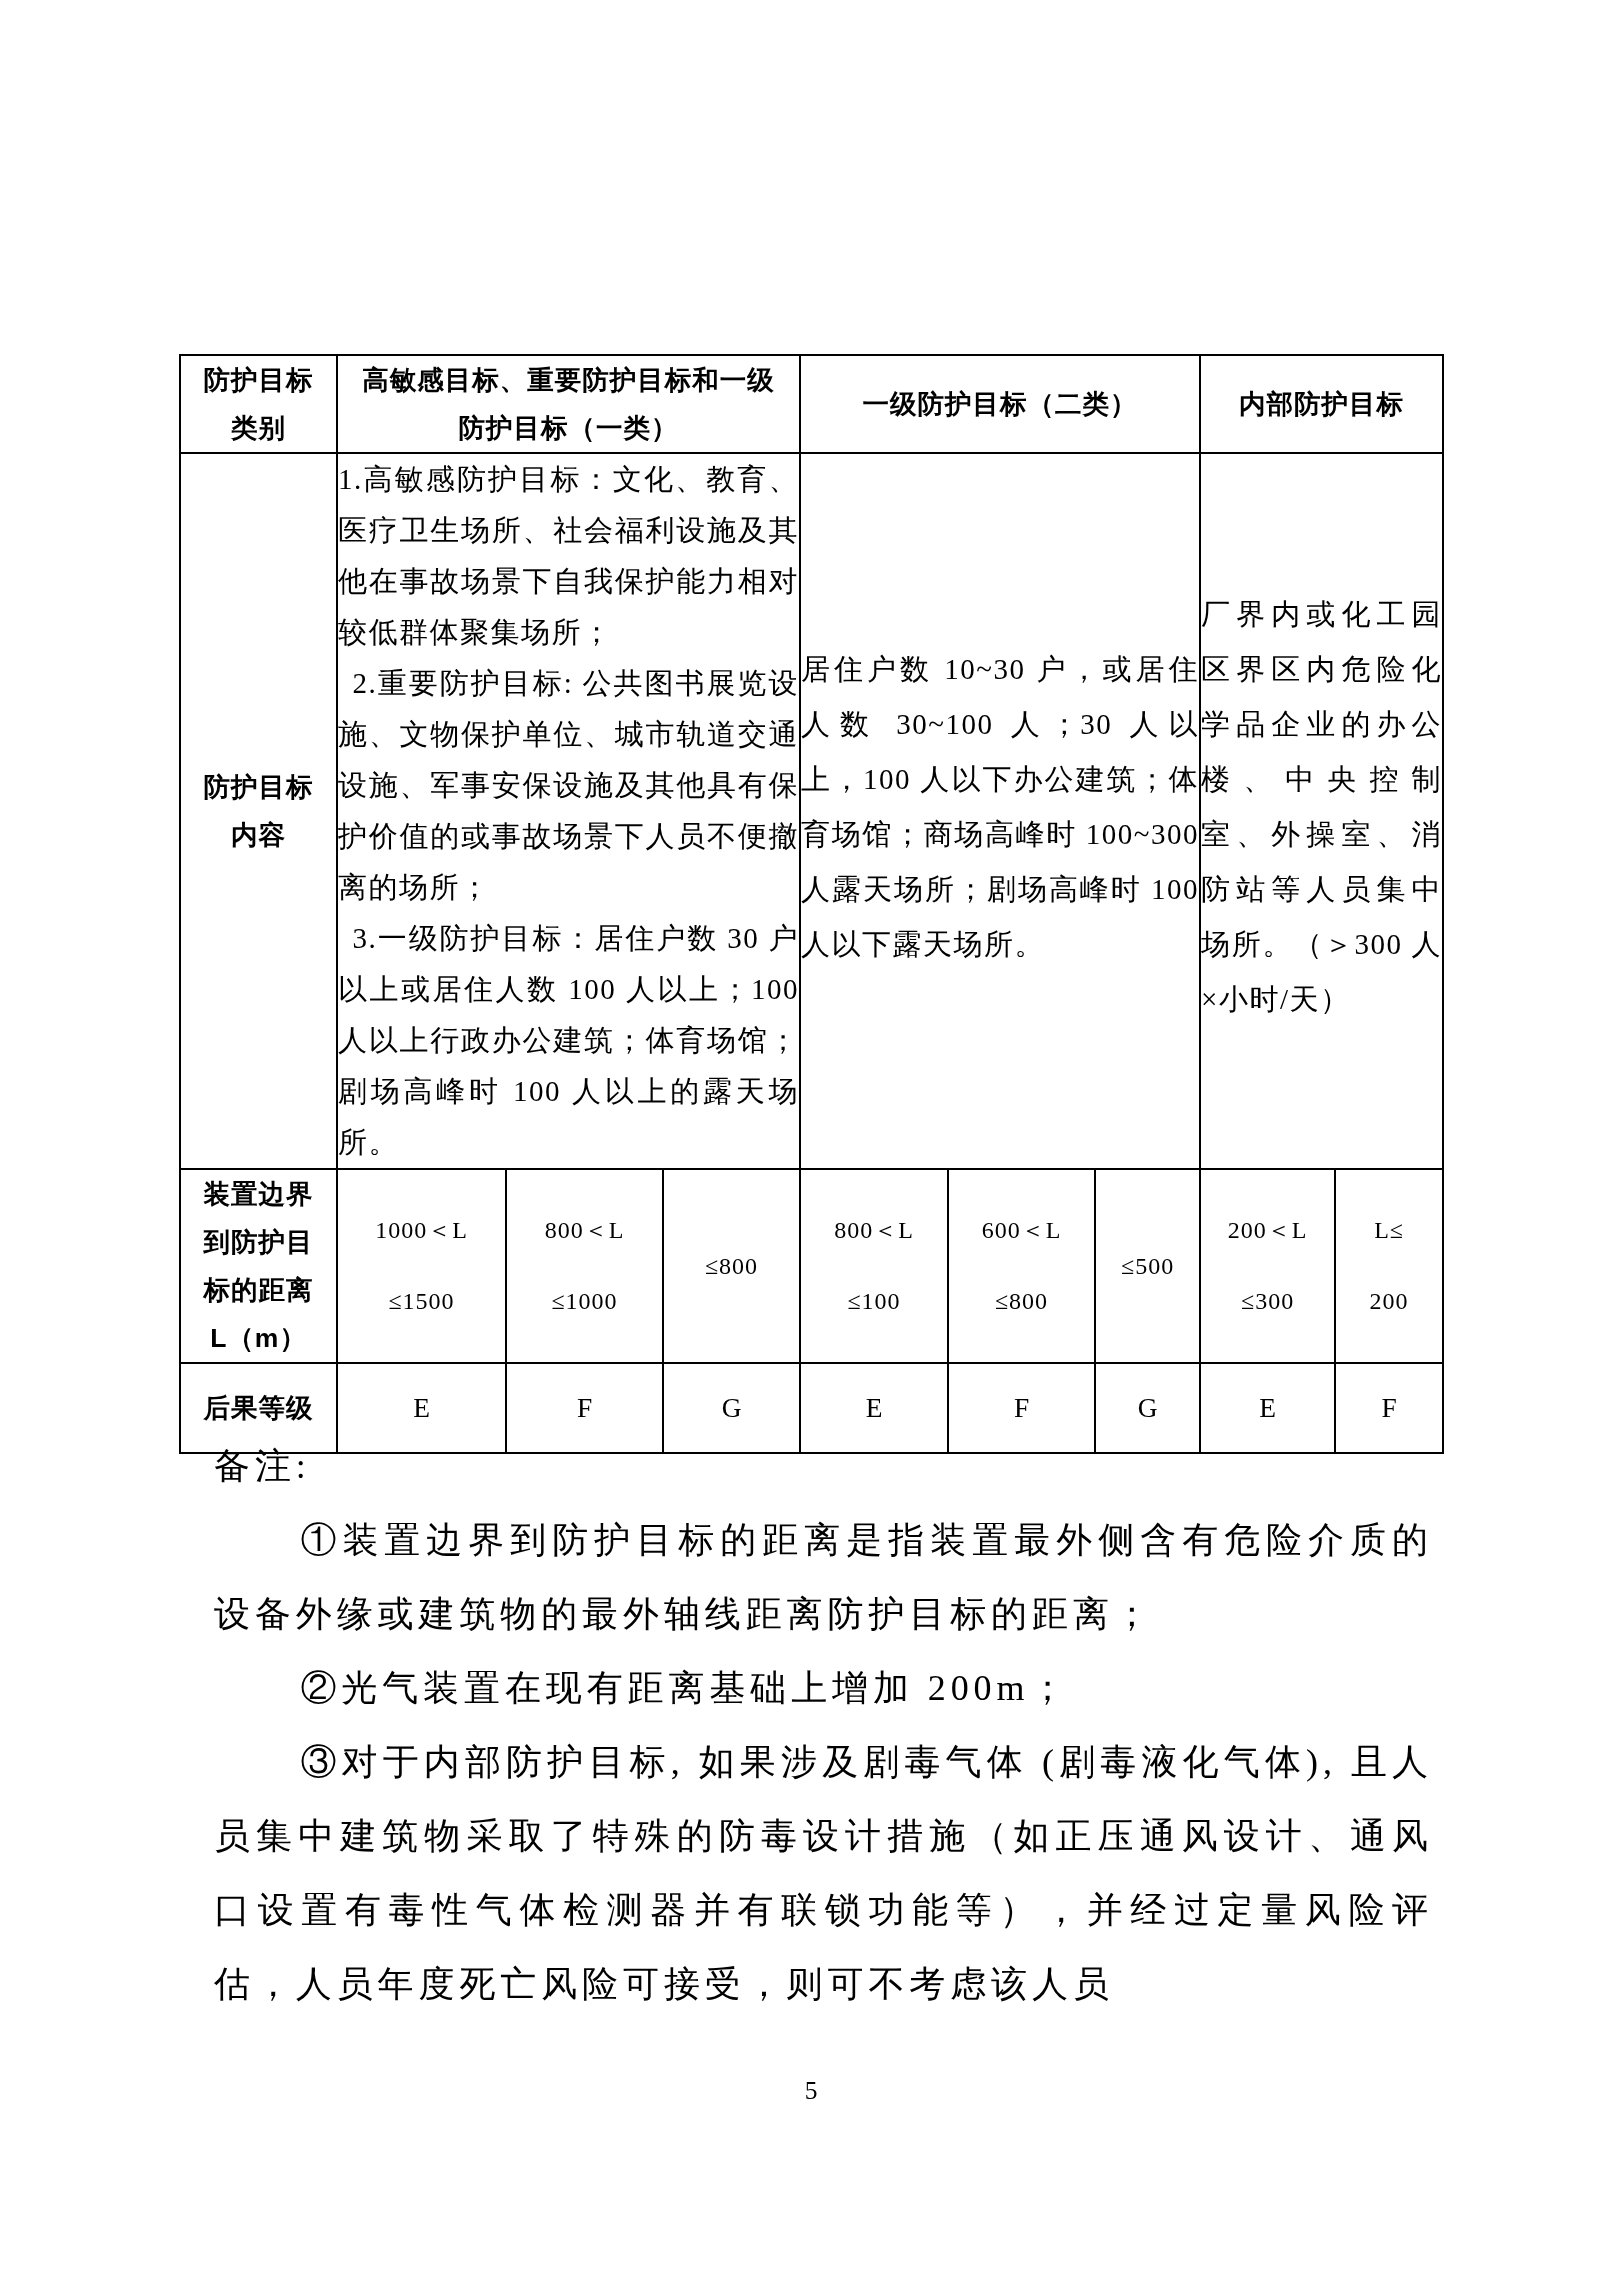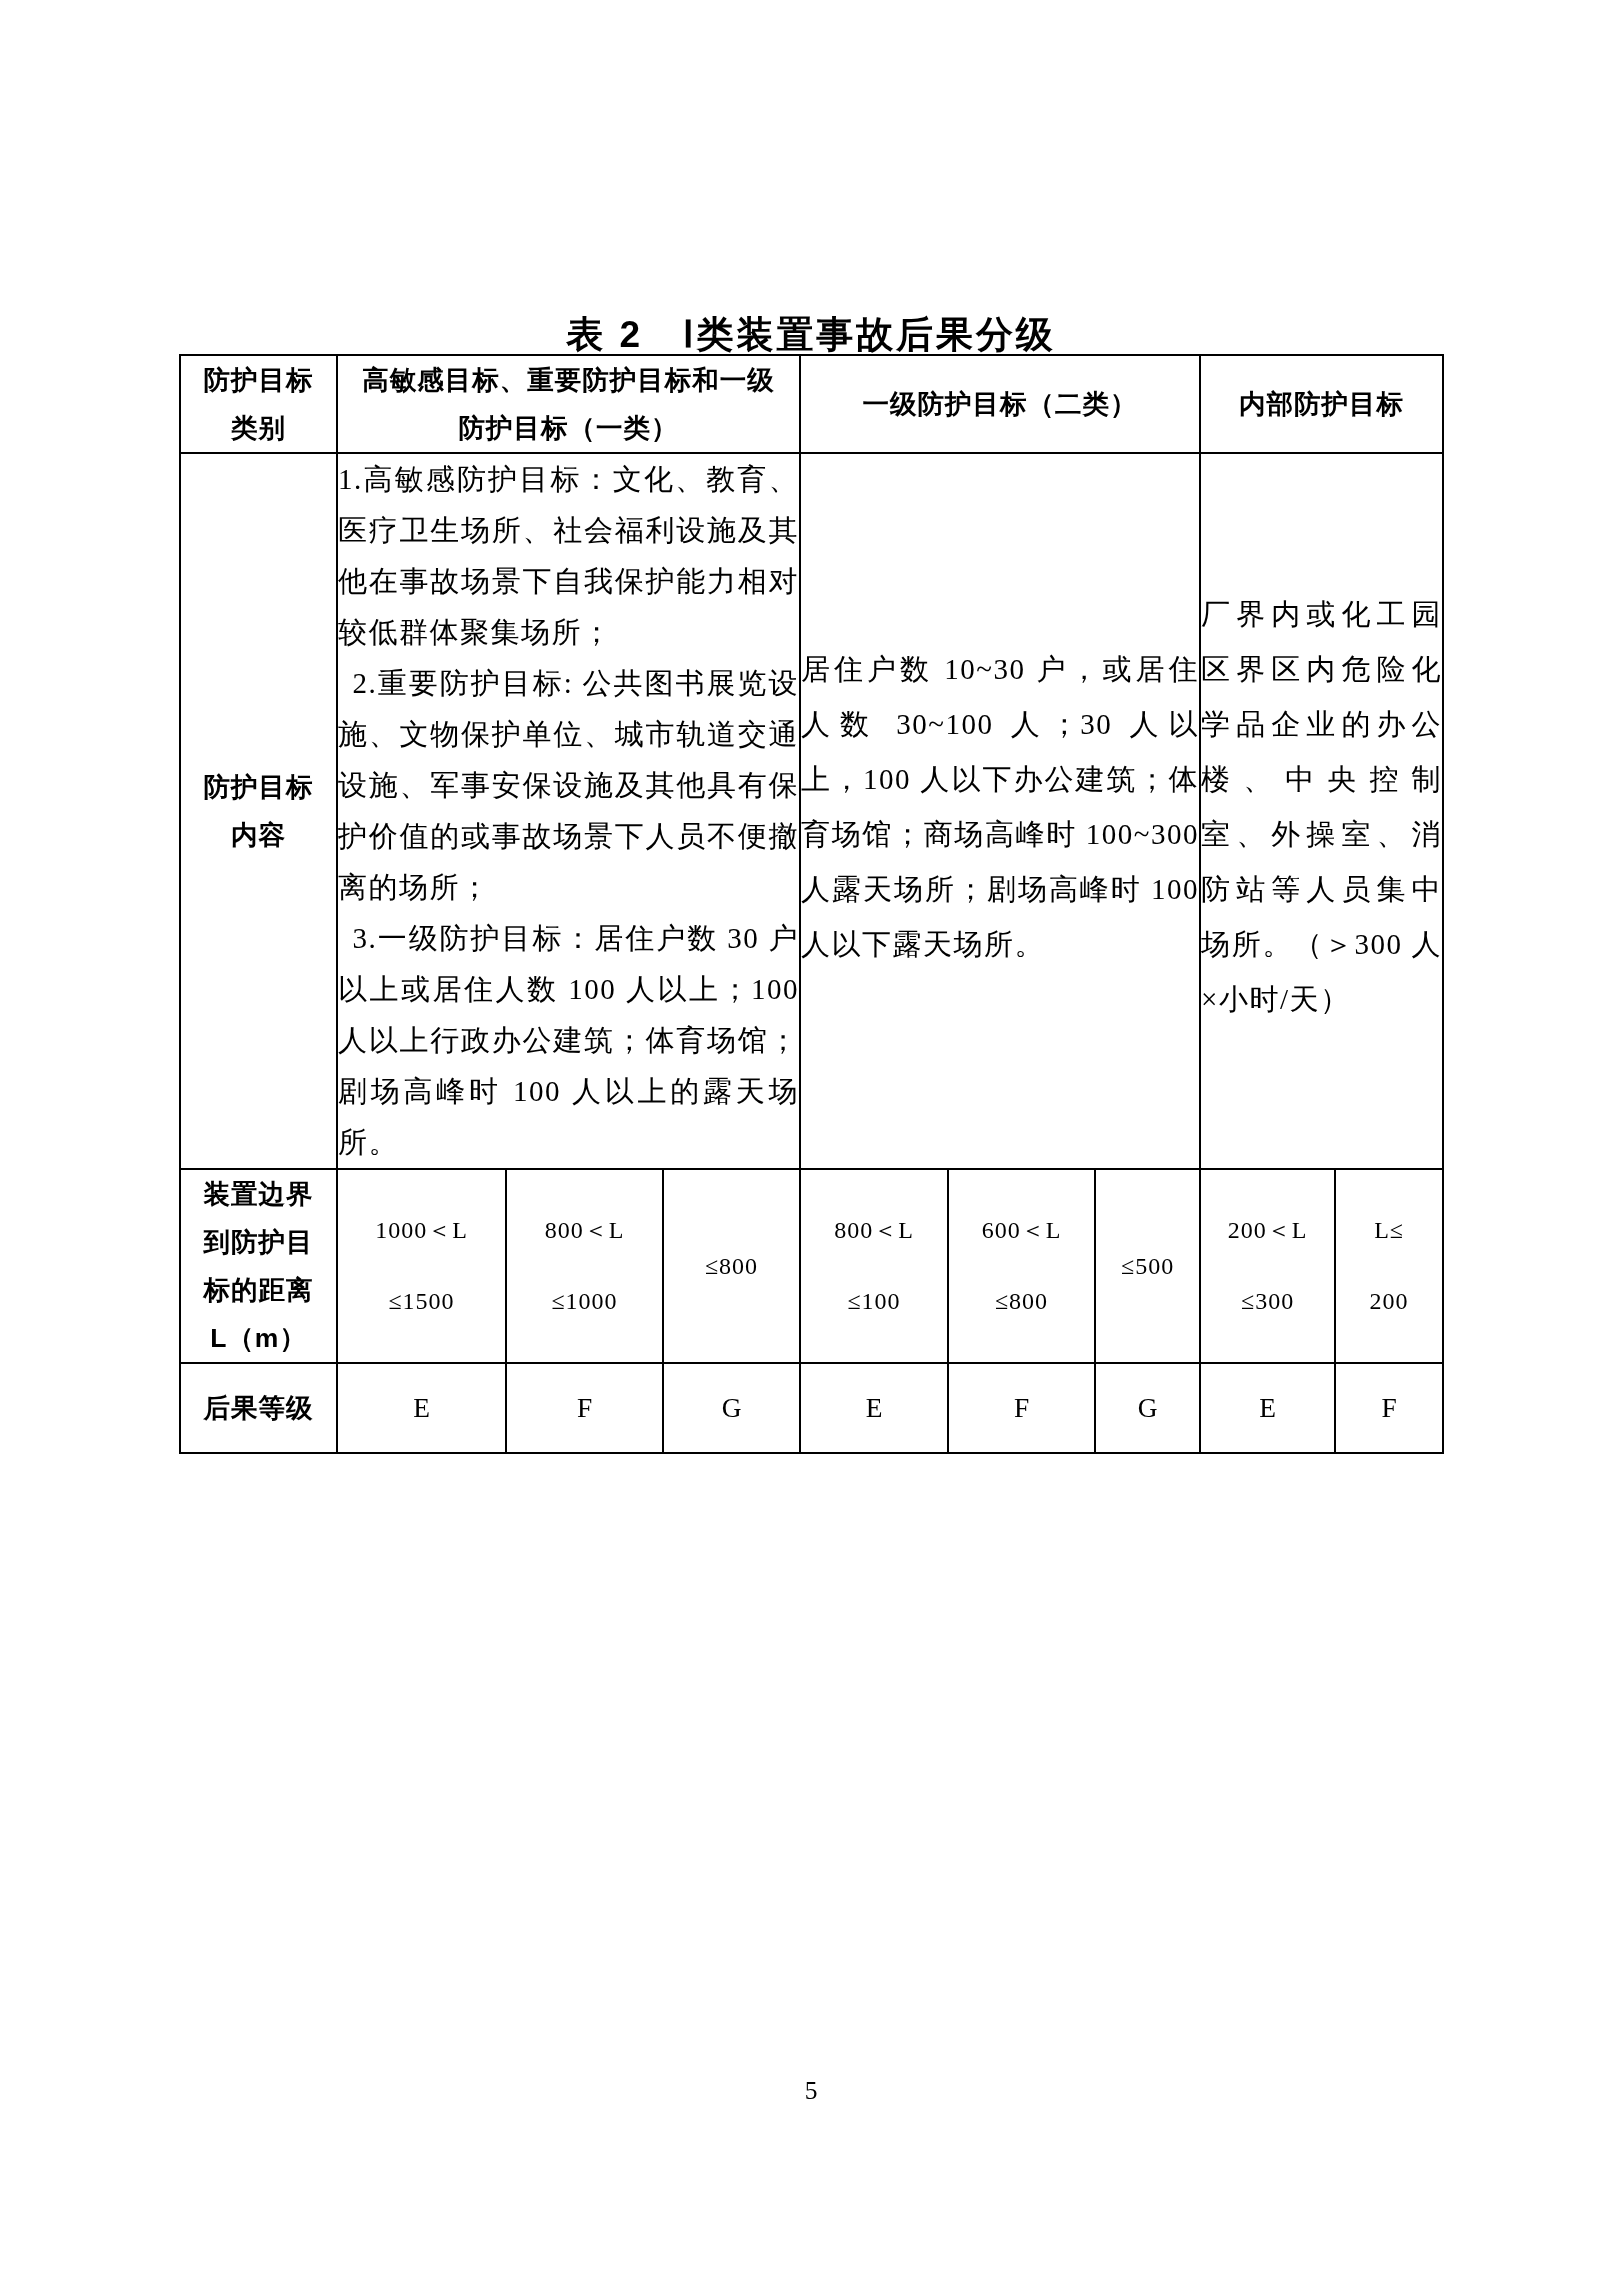--- a/index.html
+++ b/index.html
@@ -96,21 +96,20 @@
     text-align:center;
     font-size:25.5px;
     font-family:"Liberation Serif", serif;
   }
 </style>
 </head>
 <body>
 
 <div class="page">
 
-  <div class="doc-title">表 2　Ⅰ类装置事故后果分级</div>
 
   <table class="main-table">
     <colgroup>
       <col style="width:157px">
       <col style="width:169px">
       <col style="width:157px">
       <col style="width:137px">
       <col style="width:148px">
       <col style="width:147px">
       <col style="width:105px">
@@ -167,17 +166,23 @@
         <td class="grade">G</td>
         <td class="grade">E</td>
         <td class="grade">F</td>
         <td class="grade">G</td>
         <td class="grade">E</td>
         <td class="grade">F</td>
       </tr>
     </tbody>
   </table>
 
+  <div class="notes">
+    <p class="notes-heading">备注:</p>
+    <p class="note">①装置边界到防护目标的距离是指装置最外侧含有危险介质的设备外缘或建筑物的最外轴线距离防护目标的距离；</p>
+    <p class="note">②光气装置在现有距离基础上增加 200m；</p>
+    <p class="note">③对于内部防护目标, 如果涉及剧毒气体 (剧毒液化气体), 且人员集中建筑物采取了特殊的防毒设计措施（如正压通风设计、通风口设置有毒性气体检测器并有联锁功能等），并经过定量风险评估，人员年度死亡风险可接受，则可不考虑该人员</p>
+  </div>
 
   <div class="page-number">5</div>
 
 </div>
 
 
 </body></html>

